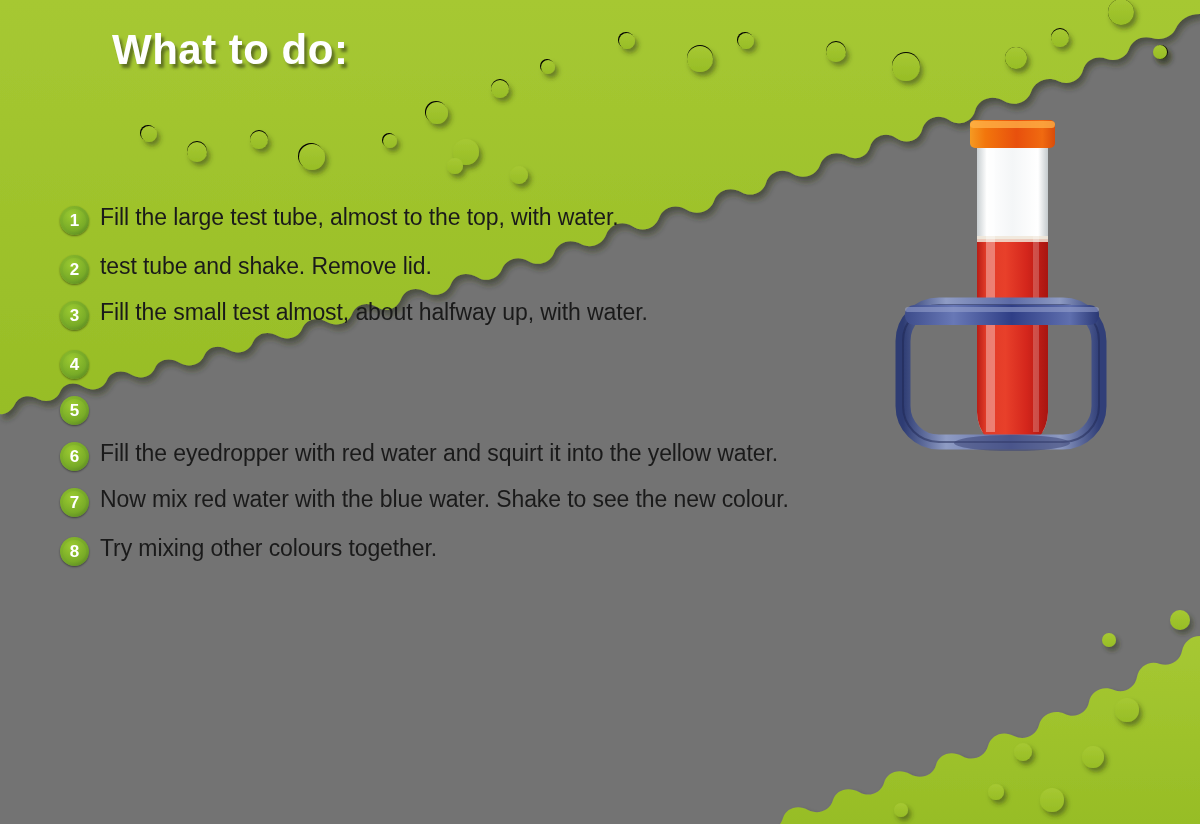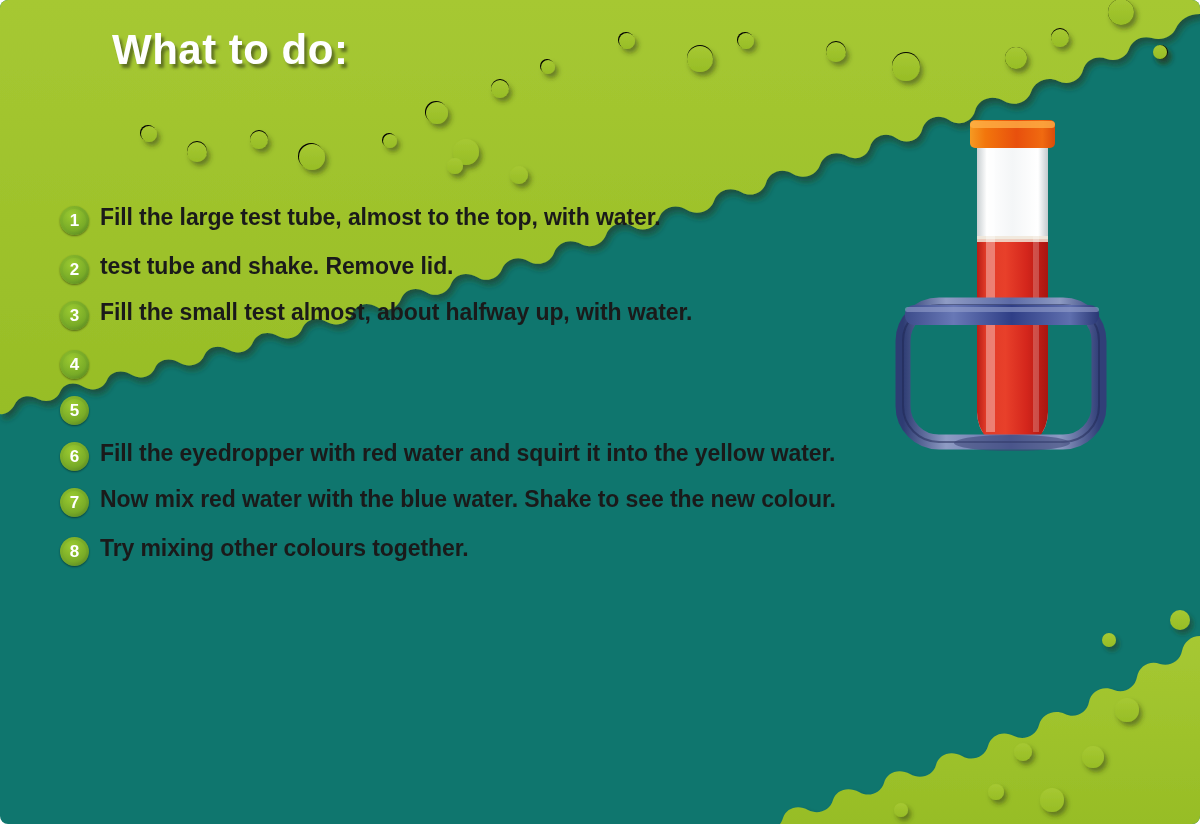--- a/index.html
+++ b/index.html
@@ -8,22 +8,21 @@
     background: #ffffff;
   }
   body {
     font-family: "Liberation Sans", sans-serif;
   }
   #page {
     position: relative;
     width: 1200px;
     height: 824px;
     overflow: hidden;
-    background: #0f766e;
-    border-radius: 8px;
+    background: #737373;
   }
 
   
   .splash-layer {
     position: absolute;
     left: 0; top: 0;
     width: 1200px;
     height: 824px;
     pointer-events: none;
   }
@@ -80,21 +79,21 @@
     position: relative;
     z-index: 2;
     color: #ffffff;
     font-size: 17px;
     font-weight: bold;
     line-height: 1;
     font-family: "Liberation Sans", sans-serif;
   }
   .step-text {
     font-size: 23px;
-    font-weight: bold;
+    font-weight: normal;
     color: #1a1a1a;
     line-height: 1.28;
     letter-spacing: -0.1px;
   }
   .step-line { display: block; white-space: nowrap; }
 
   
   .step.two-line { margin-bottom: 14px; }
 
   

